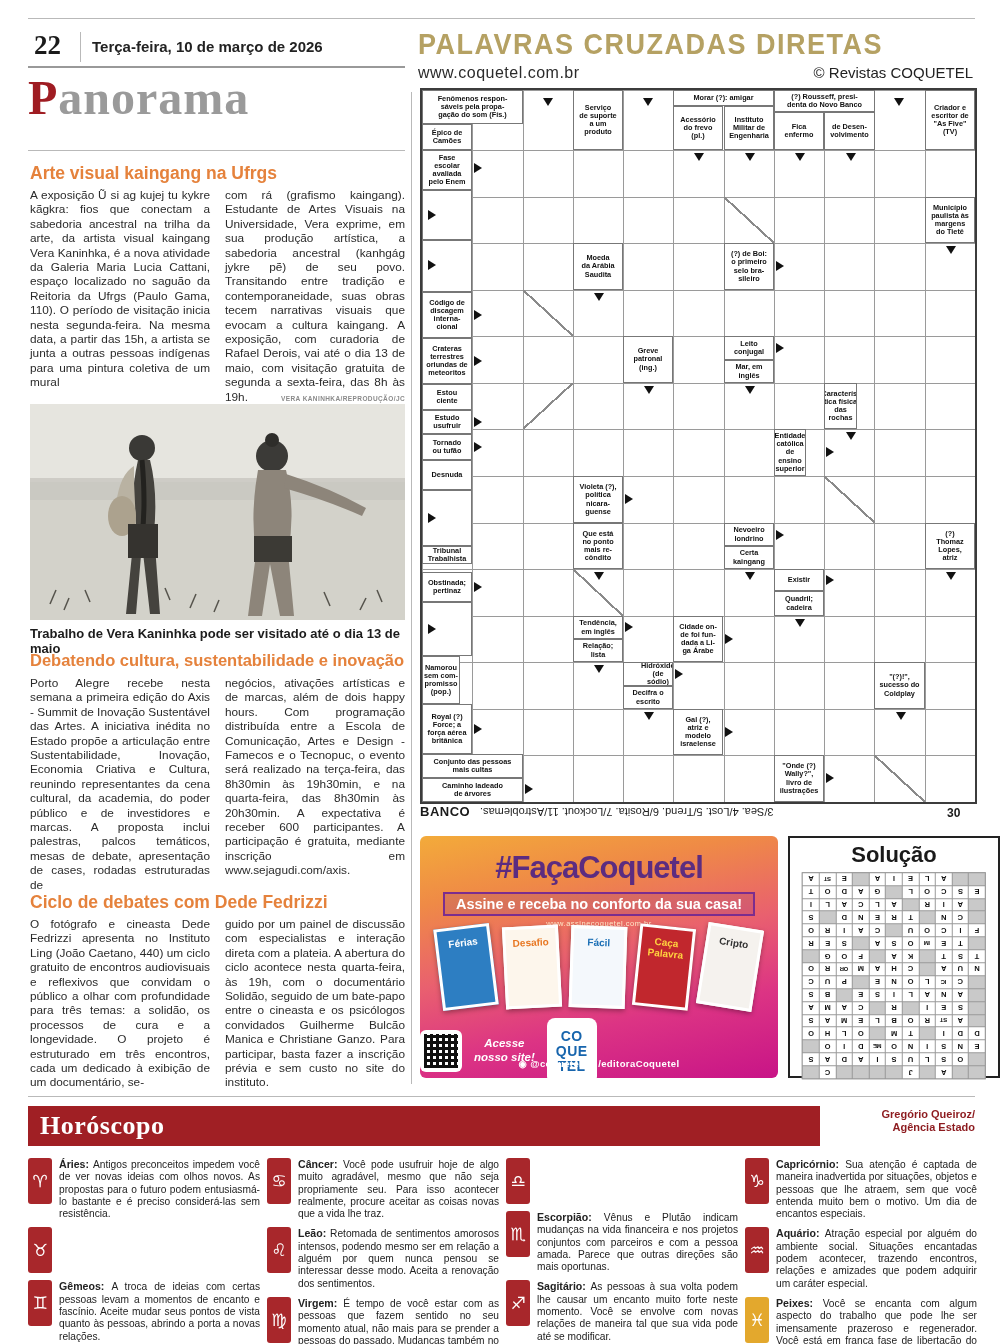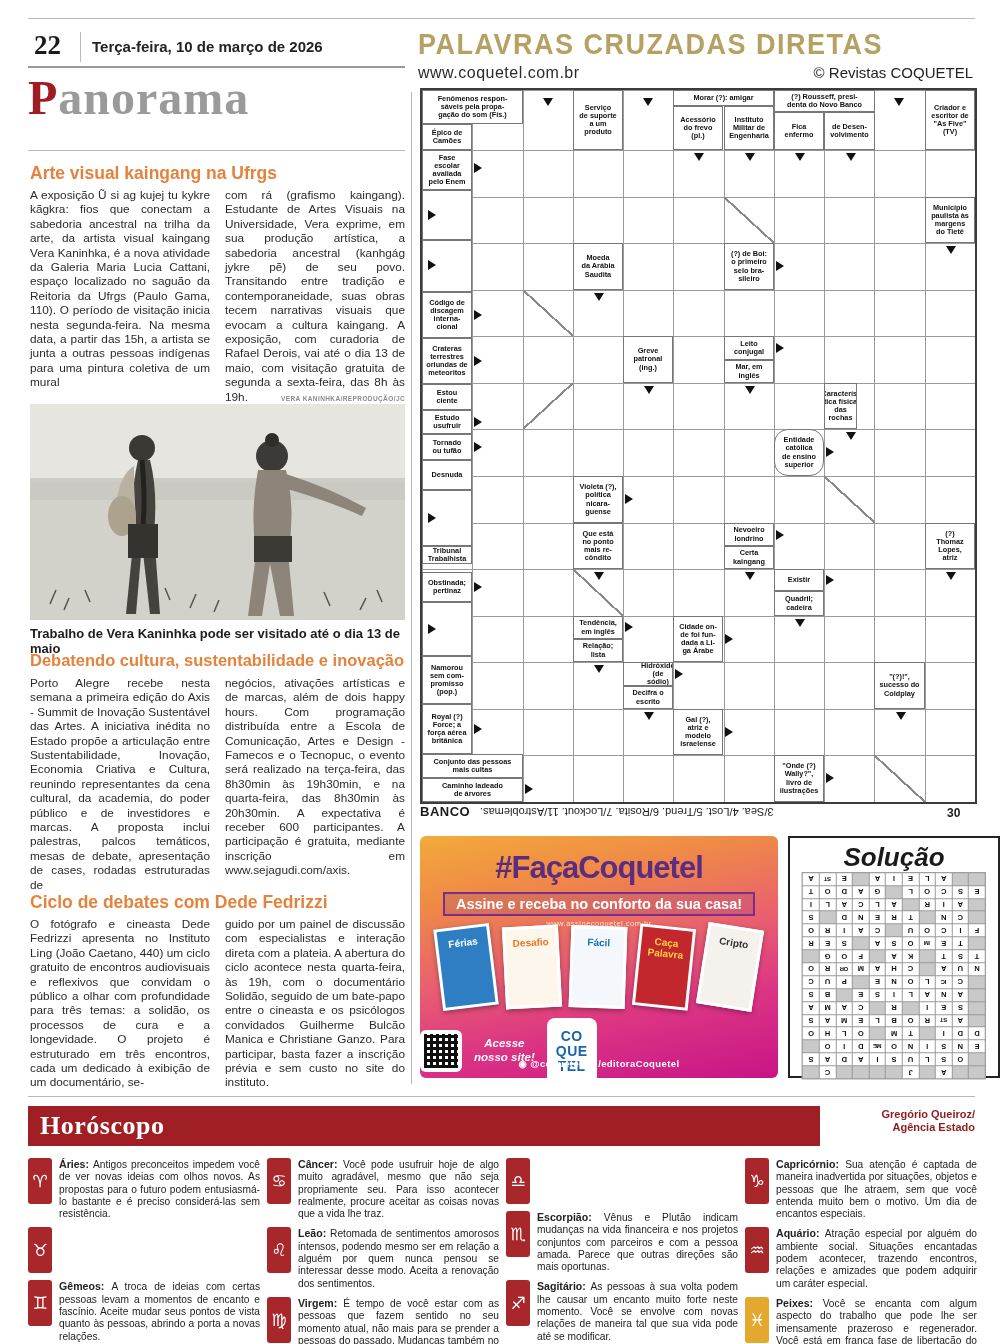--- a/index.html
+++ b/index.html
@@ -42,21 +42,21 @@
   .ad-bottom{position:absolute;left:0;top:182px;width:100%;display:flex;align-items:center;gap:12px;}
   .qr{width:42px;height:42px;background:#fff;border-radius:6px;padding:4px;box-sizing:border-box;}
   .qr-in{width:100%;height:100%;background:
     repeating-linear-gradient(0deg,#101010 0 3px,transparent 3px 6px),
     repeating-linear-gradient(90deg,#101010 0 3px,#fff 3px 6px);}
   .ad-access{color:#fff;font-size:11.5px;font-weight:bold;font-style:italic;text-align:center;line-height:1.2;}
   .cq-logo{width:50px;height:66px;background:#fff;border-radius:8px;display:flex;flex-direction:column;align-items:center;justify-content:center;color:#1765ad;font-weight:bold;font-size:14px;line-height:15px;letter-spacing:.5px;}
   .ad-social{position:absolute;left:0;top:222px;width:100%;text-align:center;color:#fff;font-size:9.5px;font-weight:bold;letter-spacing:.4px;}
   
   #sol{position:absolute;left:788px;top:836px;width:212px;height:242px;border:2px solid #222;box-sizing:border-box;background:#fff;}
-  .sol-title{text-align:center;font-size:26px;font-weight:bold;margin-top:4px;font-style:italic;}
+  .sol-title{text-align:center;font-size:22px;font-weight:bold;margin-top:4px;}
   #sol-grid{position:absolute;left:50%;top:34px;transform:translateX(-50%) rotate(180deg);display:grid;grid-template-columns:repeat(11,15.6px);grid-auto-rows:11.9px;gap:1px;background:#999;border:1px solid #999;}
   .sol-c{background:#fff;display:flex;align-items:center;justify-content:center;font-weight:bold;font-size:7.5px;color:#111;}
   .sol-c.blk{background:#c9c9c9;}
   .sol-c.two{font-size:6px;letter-spacing:-0.5px;}
   
   #h-bar{position:absolute;left:28px;top:1106px;width:792px;height:40px;background:#a01f24;display:flex;align-items:center;}
   #h-bar .t{color:#fff;font-family:"Liberation Serif",serif;font-weight:bold;font-size:26px;margin-left:12px;letter-spacing:.5px;}
   .h-credit{position:absolute;left:820px;top:1108px;width:155px;text-align:right;font-size:11px;font-weight:bold;color:#8d1b1f;line-height:13px;}
   #h-body{position:absolute;left:28px;top:1158px;width:947px;height:175px;}
   .h-col{position:absolute;top:0;width:232px;}
@@ -329,21 +329,21 @@
 usufruir</div>
     <div class="cw-clue" style="left: 0px; top: 344px; width: 50px; height: 26px;">Tornado
 ou tufão</div>
     <div class="cw-clue" style="left: 0px; top: 370px; width: 50px; height: 30px;">Desnuda</div>
     <div class="cw-clue" style="left: 0px; top: 400px; width: 50px; height: 56px;"></div>
     <div class="cw-clue" style="left: 0px; top: 456px; width: 50px; height: 18px;">Tribunal
 Trabalhista</div>
     <div class="cw-clue" style="left: 0px; top: 482px; width: 50px; height: 30px;">Obstinada;
 pertinaz</div>
     <div class="cw-clue" style="left: 0px; top: 512px; width: 50px; height: 54px;"></div>
-    <div class="cw-clue" style="left: 0px; top: 566px; width: 50px; height: 48px;">Namorou
+    <div class="cw-clue" style="left: 0px; top: 566px; width: 38px; height: 48px;">Namorou
 sem com-
 promisso
 (pop.)</div>
     <div class="cw-clue" style="left: 0px; top: 614px; width: 50px; height: 50px;">Royal (?)
 Force; a
 força aérea
 britânica</div>
     <div class="cw-clue" style="left: 0px; top: 664px; width: 101px; height: 24px;">Conjunto das pessoas
 mais cultas</div>
     <div class="cw-clue" style="left: 0px; top: 688px; width: 101px; height: 24px;">Caminho ladeado
@@ -383,21 +383,21 @@
     <div class="cw-clue" style="left: 201px; top: 246px; width: 50px; height: 47px;">Greve
 patronal
 (ing.)</div>
     <div class="cw-clue" style="left: 302px; top: 246px; width: 50px; height: 24px;">Leito
 conjugal</div>
     <div class="cw-clue" style="left: 302px; top: 270px; width: 50px; height: 23px;">Mar, em
 inglês</div>
     <div class="cw-clue" style="left: 402px; top: 293px; width: 33px; height: 46px;">Caracterís-
 tica física
 das rochas</div>
-    <div class="cw-clue" style="left: 352px; top: 339px; width: 50px; height: 47px; border-radius: 14px;">Entidade
+    <div class="cw-clue" style="left: 352px; top: 339px; width: 32px; height: 47px;">Entidade
 católica
 de ensino
 superior</div>
     <div class="cw-clue" style="left: 151px; top: 386px; width: 50px; height: 47px;">Violeta (?),
 política
 nicara-
 guense</div>
     <div class="cw-clue" style="left: 151px; top: 433px; width: 50px; height: 46px;">Que está
 no ponto
 mais re-

